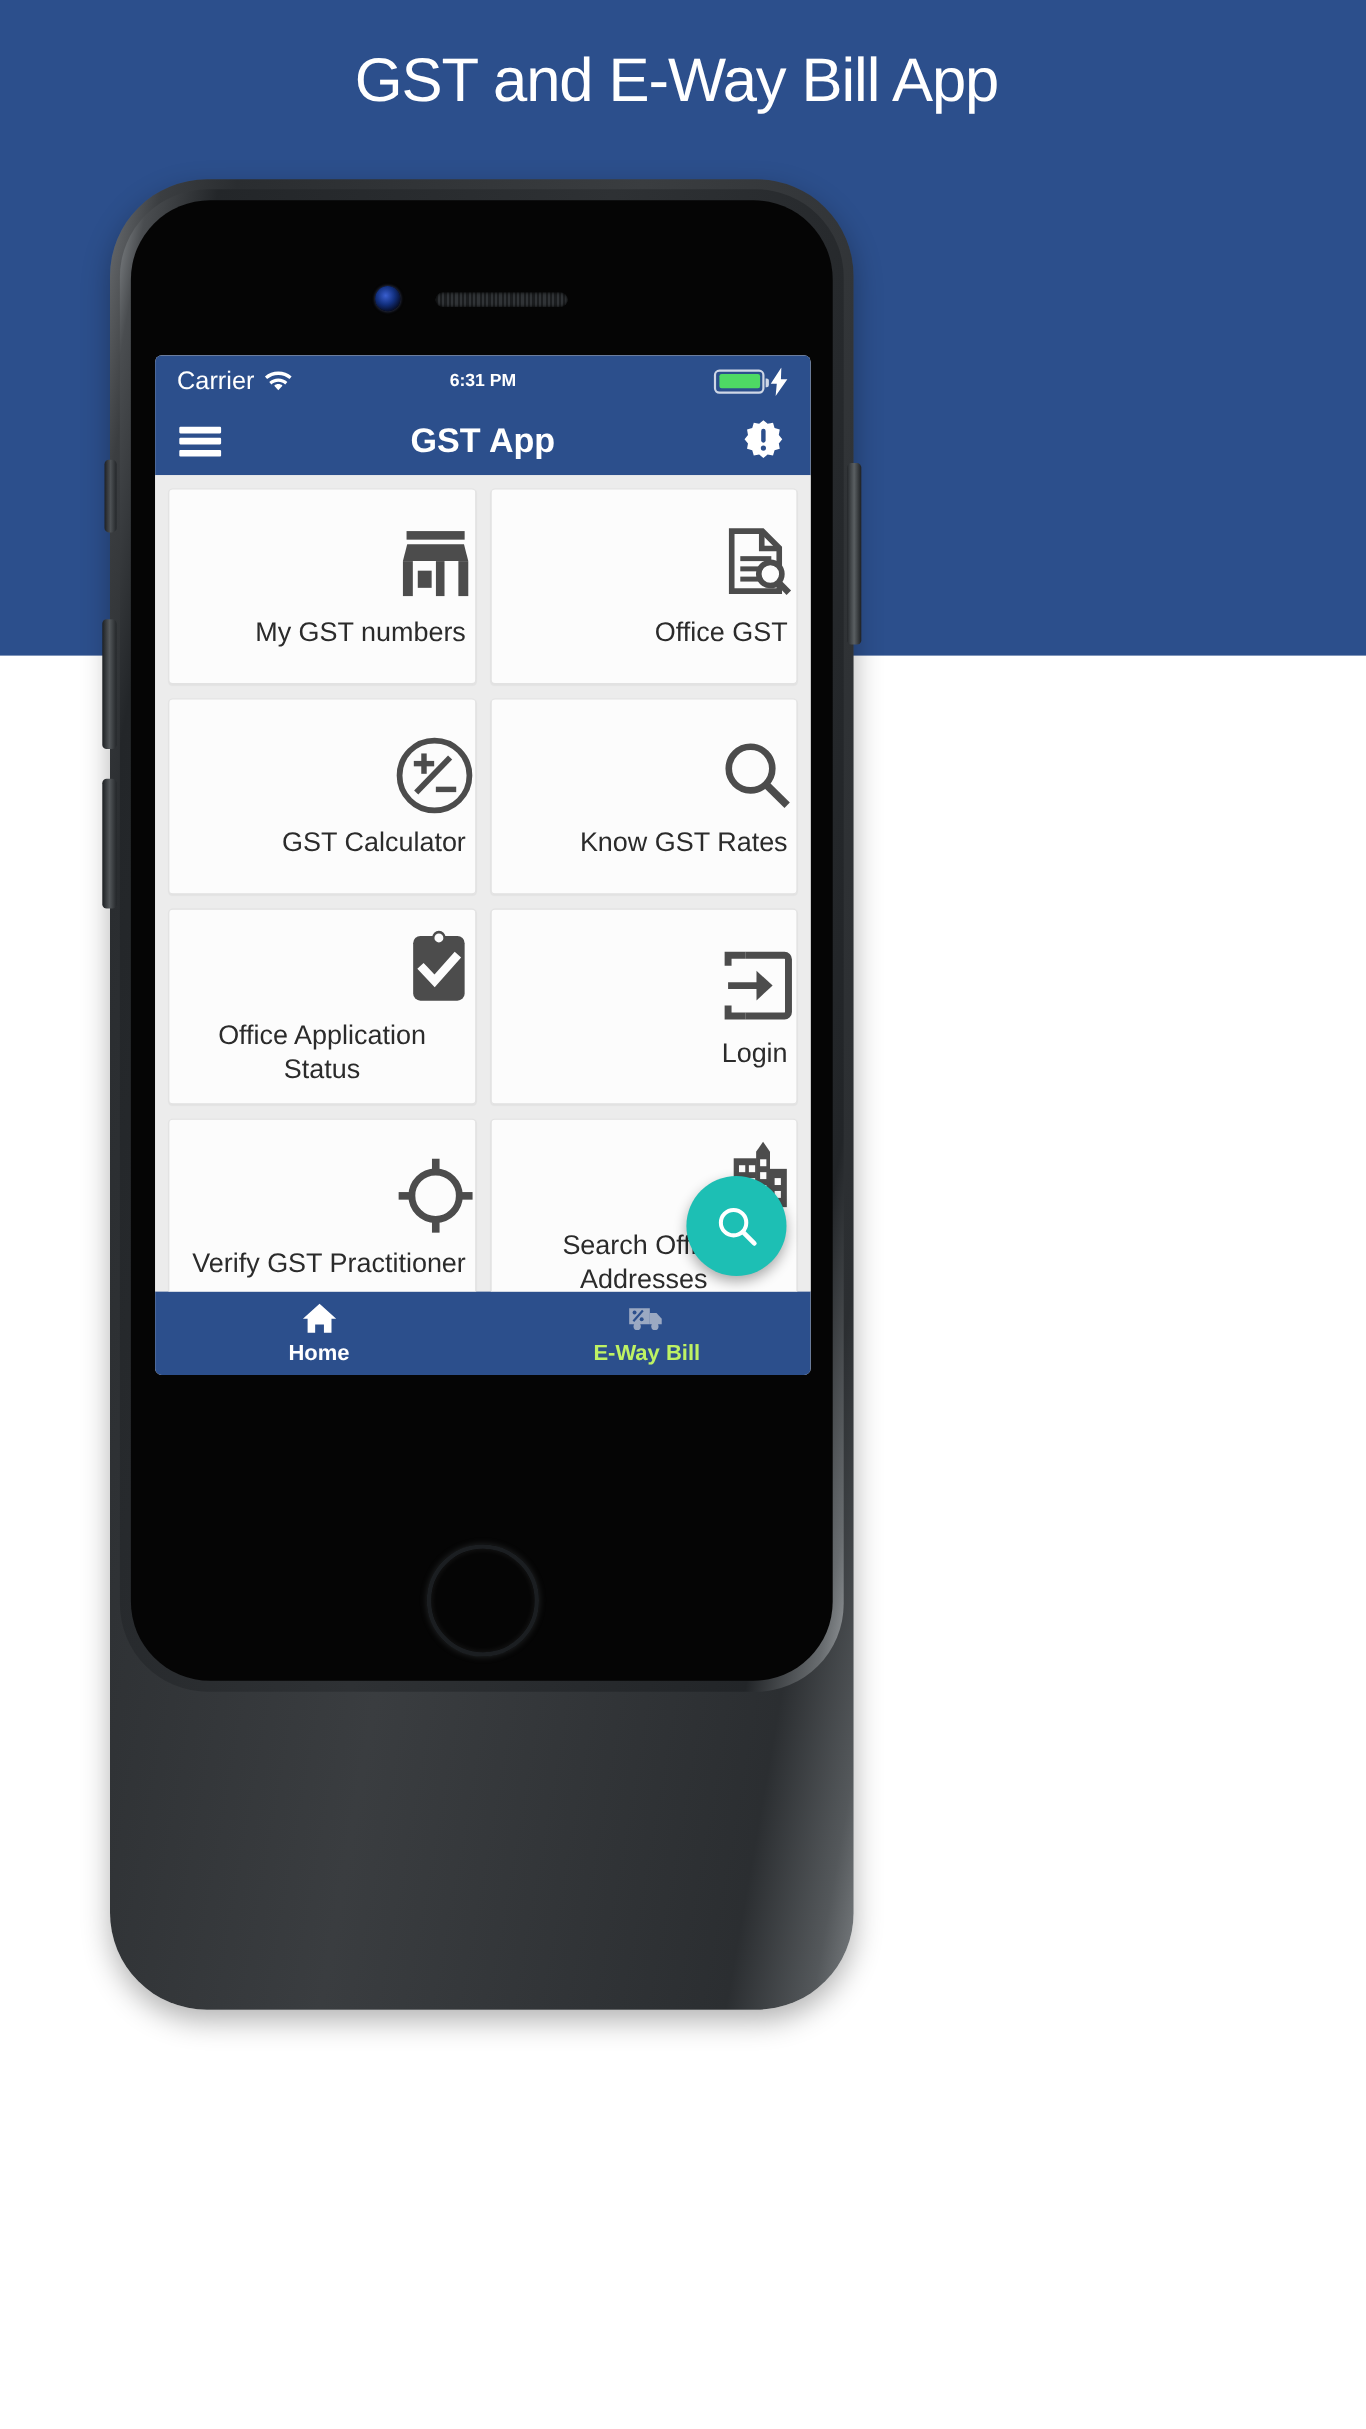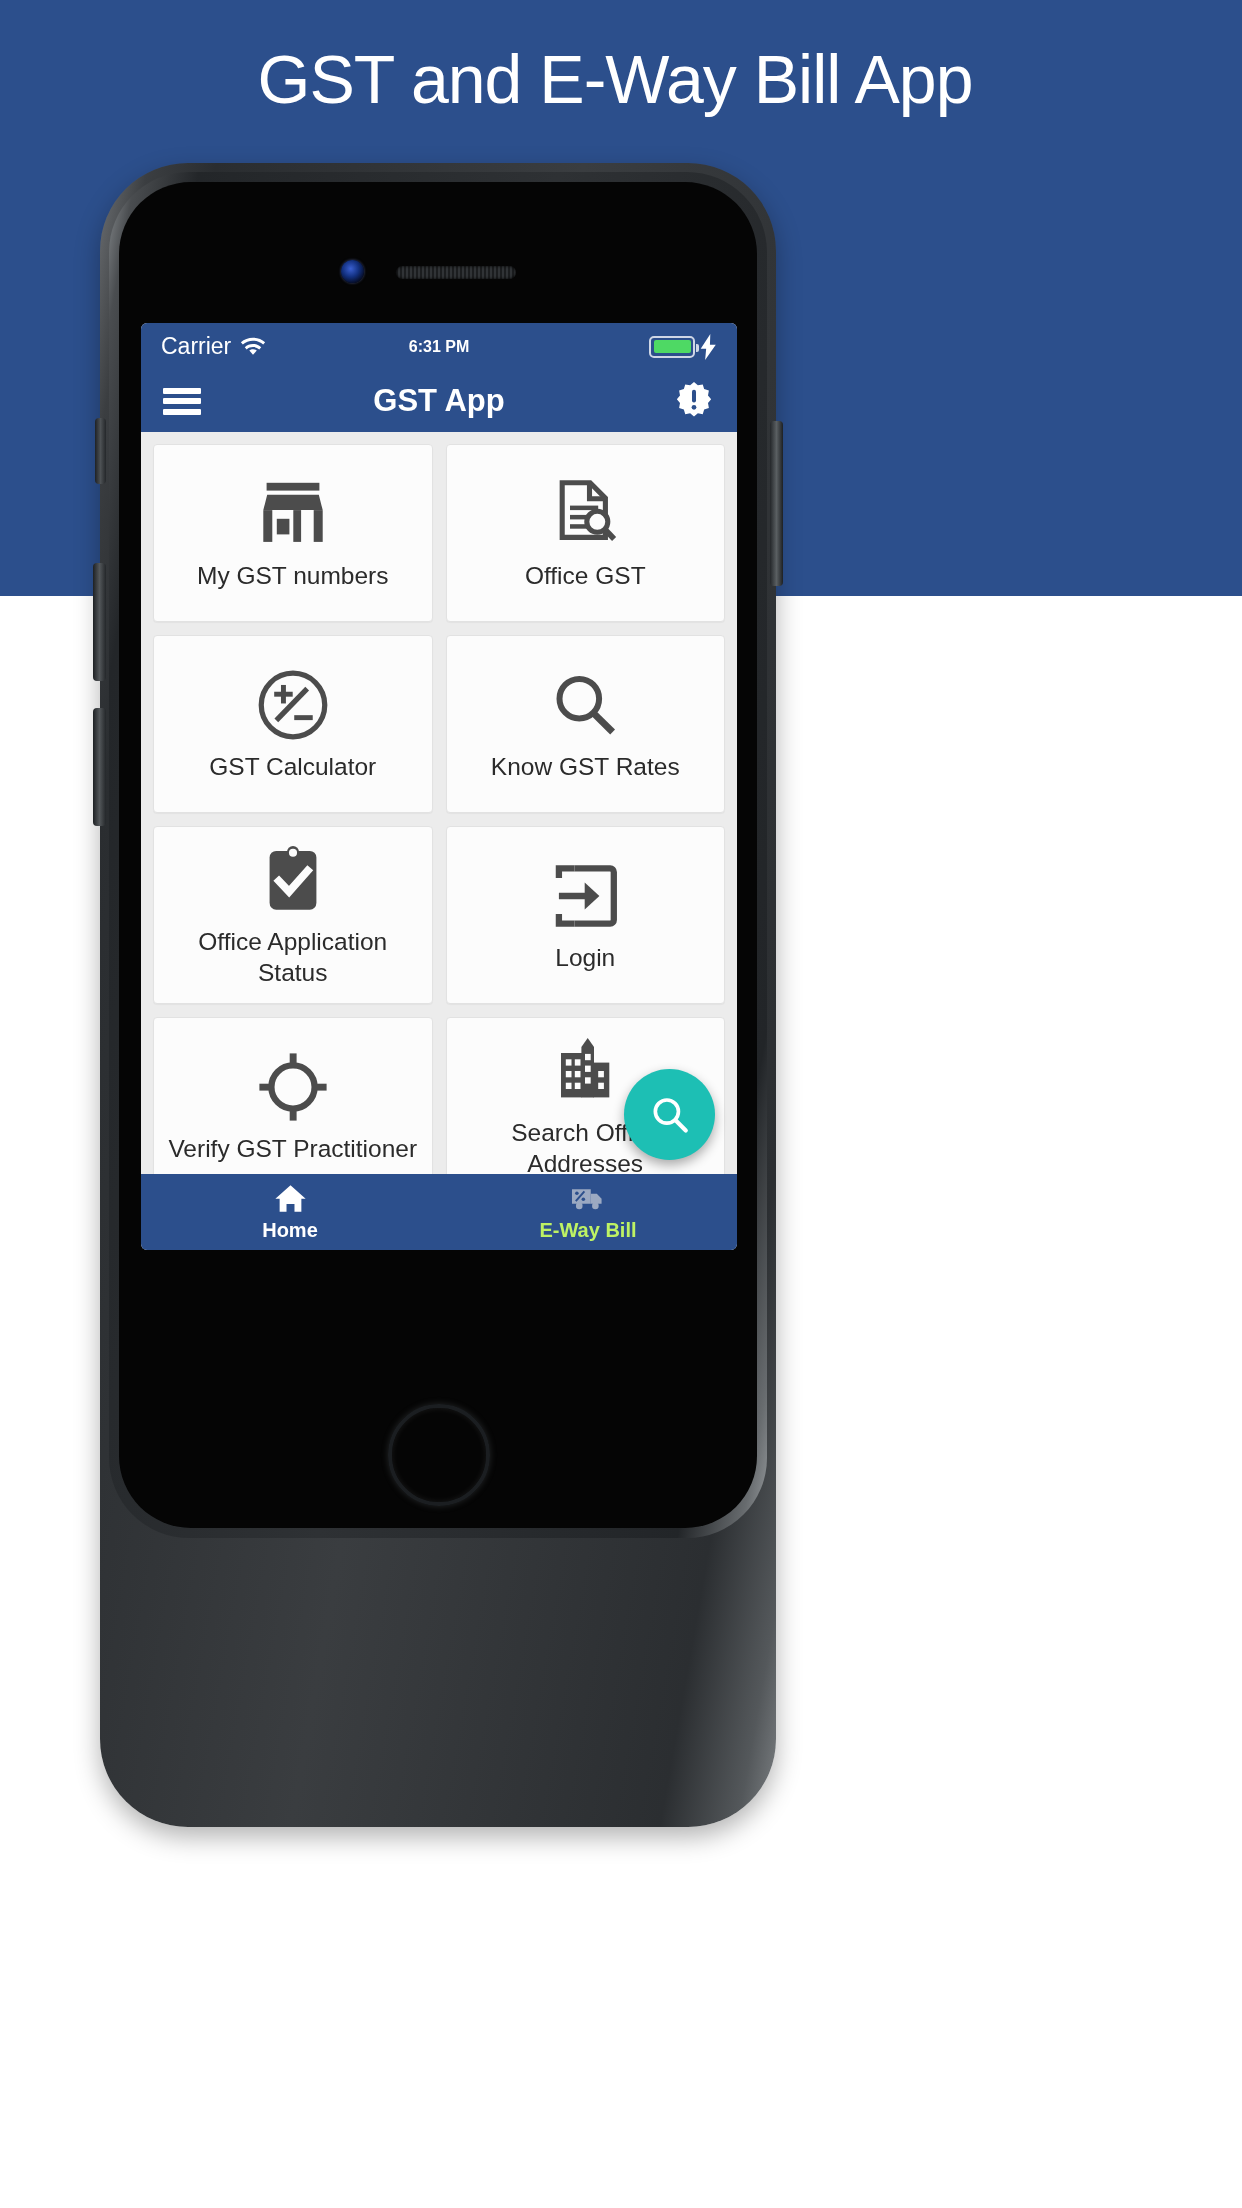--- a/index.html
+++ b/index.html
@@ -13,21 +13,21 @@
 
   
   .banner {
     position: absolute; left: 0; top: 0; width: 1242px; height: 596px;
     background: #2C4F8C;
   }
   .banner-title {
     position: absolute; left: 0; top: 40px; width: 1230px;
     text-align: center;
     color: #ffffff;
-    font-size: 68px;
+    font-size: 56px;
     font-weight: 400;
     letter-spacing: -1px;
     white-space: nowrap;
   }
 
   
   .phone {
     position: absolute; left: 100px; top: 163px;
     width: 676px; height: 1664px;
     border-radius: 88px;
@@ -129,21 +129,21 @@
   .grid-wrap { flex:1; position:relative; overflow:hidden; background:#ECECEC; }
   .grid {
     display:grid; grid-template-columns: 1fr 1fr;
     gap: 13px; padding: 12px;
   }
   .tile {
     background:#FCFCFC;
     border:1px solid #E2E2E2;
     border-radius:4px;
     height: 178px;
-    display:flex; flex-direction:column; align-items:center; justify-content:center;
+    display:flex; flex-direction:column; align-items:flex-end; justify-content:center;
     gap: 8px;
     box-shadow: 0 1px 1px rgba(0,0,0,0.04);
     cursor:pointer;
   }
   .tile .ico { height: 78px; display:flex; align-items:center; justify-content:center; }
   .tile .lbl {
     font-size: 24.5px; color:#2b2b2b; text-align:center; line-height:1.26;
     padding: 0 8px;
   }
 

